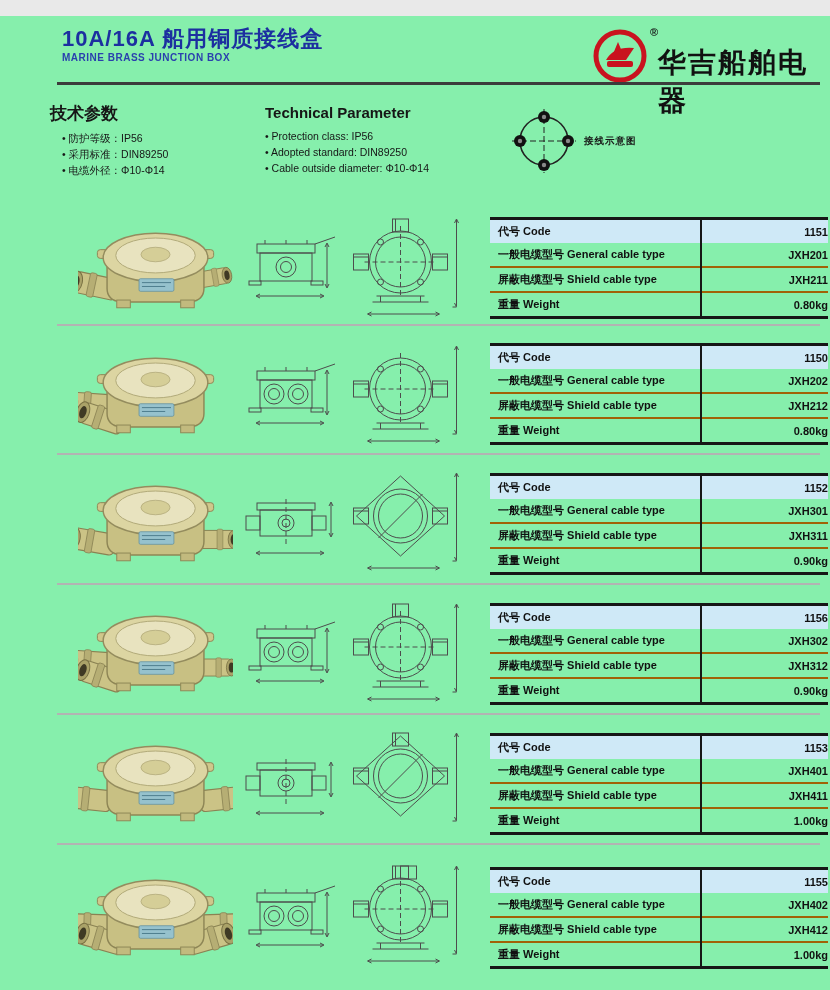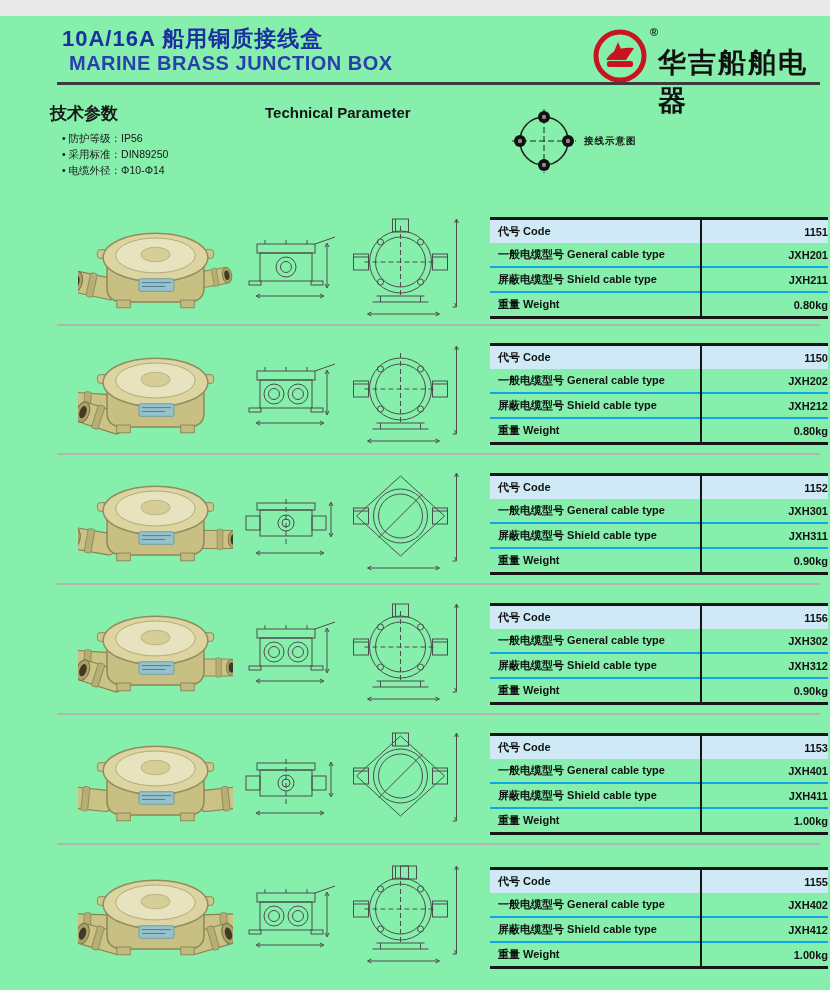--- a/index.html
+++ b/index.html
@@ -2,21 +2,21 @@
 <html><head>
 <meta charset="utf-8">
 <style>
   html,body{margin:0;padding:0;background:#e9e9e9;}
   .page{position:relative;width:830px;height:990px;background:#86efac;margin:16px auto;
         font-family:"Liberation Sans","DejaVu Sans",sans-serif;color:#161616;overflow:hidden;}
   .abs{position:absolute;}
 
   
   .title-zh{left:62px;top:8px;font-size:22px;font-weight:bold;color:#1c2fa0;letter-spacing:1px;}
-  .title-en{left:69px;top:36px;font-size:20px;font-weight:bold;color:#2a3fae;letter-spacing:.5px;}
+  .title-en{left:62px;top:36px;font-size:10px;font-weight:bold;color:#2a3fae;letter-spacing:.5px;}
   .brand-text{left:658px;top:28px;font-size:28px;font-weight:bold;color:#111;letter-spacing:2px;}
   .logo{left:592px;top:8px;}
   .header-rule{left:57px;top:66px;width:763px;height:3px;background:#3c3c3c;}
 
   
   .tp-zh-h{left:50px;top:86px;font-size:17px;font-weight:bold;}
   .tp-en-h{left:265px;top:88px;font-size:15px;font-weight:bold;}
   .tp-list{font-size:10.5px;font-weight:400;line-height:16px;}
   .tp-list div::before{content:"• ";}
   .tp-zh-l{left:62px;top:114px;}
@@ -25,21 +25,21 @@
   .diag-label{left:584px;top:119px;font-size:9.5px;font-weight:bold;letter-spacing:1px;}
 
   
   table.spec{position:absolute;left:490px;border-collapse:collapse;width:338px;
              border-top:3px solid #161616;border-bottom:3px solid #161616;
              font-size:11px;font-weight:bold;color:#111;}
   table.spec td{height:23px;padding:0;}
   table.spec td.l{padding-left:8px;text-align:left;}
   table.spec td.v{border-left:2px solid #161616;text-align:right;width:126px;}
   table.spec tr.hd td{background:#cfe9f7;}
-  table.spec tr.s td, table.spec tr.w td{border-top:2px solid #0ea5e9;}
+  table.spec tr.s td, table.spec tr.w td{border-top:2px solid #a16207;}
 
   .sep{left:57px;width:763px;height:2px;background:#b3b3b3;}
 
   .draw{stroke:#4d4d4d;fill:none;stroke-width:1;}
 </style>
 </head>
 <body>
 
 <svg width="0" height="0" style="position:absolute" aria-hidden="true">
   <defs>
@@ -132,20 +132,25 @@
   <div class="abs header-rule"></div>
 
   <div class="abs tp-zh-h">技术参数</div>
   <div class="abs tp-list tp-zh-l">
     <div>防护等级：IP56</div>
     <div>采用标准：DIN89250</div>
     <div>电缆外径：Φ10-Φ14</div>
   </div>
 
   <div class="abs tp-en-h">Technical Parameter</div>
+  <div class="abs tp-list tp-en-l">
+    <div>Protection class: IP56</div>
+    <div>Adopted standard: DIN89250</div>
+    <div>Cable outside diameter: Φ10-Φ14</div>
+  </div>
 
   <svg class="abs diag" width="72" height="70" viewBox="0 0 72 70">
     <circle cx="36" cy="35" r="24" class="draw" style="stroke:#222;stroke-width:1.6"></circle>
     <line x1="4" y1="35" x2="68" y2="35" stroke="#222" stroke-dasharray="6 3"></line>
     <line x1="36" y1="3" x2="36" y2="67" stroke="#222" stroke-dasharray="6 3"></line>
     <circle cx="36" cy="11" r="6" fill="#111"></circle>
       <circle cx="36" cy="59" r="6" fill="#111"></circle>
     <circle cx="12" cy="35" r="6" fill="#111"></circle>
       <circle cx="60" cy="35" r="6" fill="#111"></circle>
     <circle cx="36" cy="11" r="2.2" fill="#888"></circle>

